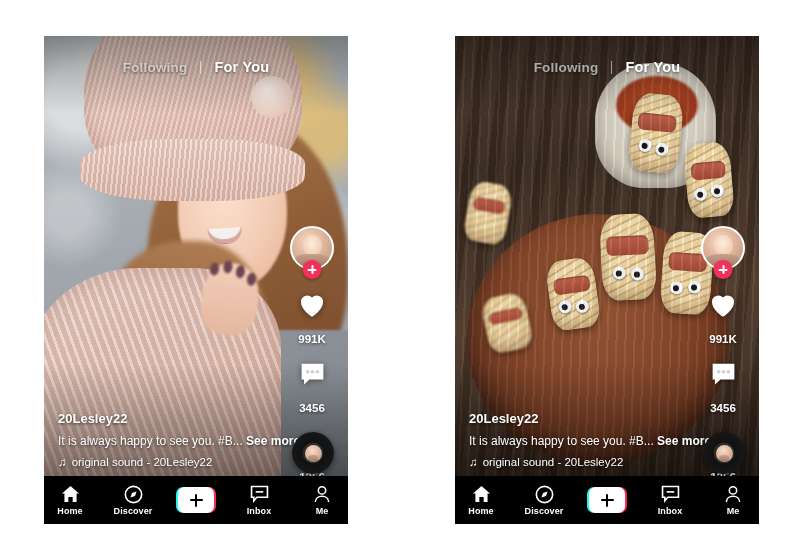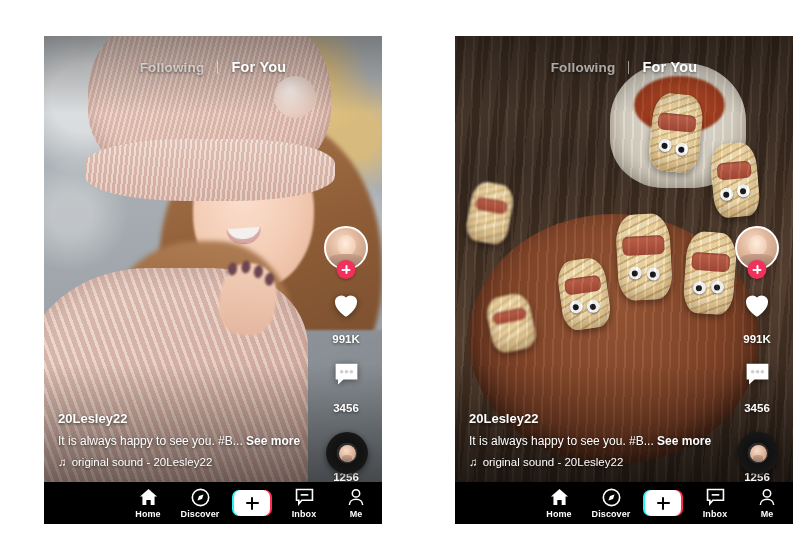--- a/index.html
+++ b/index.html
@@ -19,21 +19,20 @@
     background: #ffffff;
   }
 
   
   .phone {
     position: absolute;
     width: 304px;
     height: 488px;
     overflow: hidden;
     background: #d946ef;
-    padding-left: 34px;
   }
   #phone-left  { left: 44px;  top: 36px; }
   #phone-right { left: 455px; top: 36px; }
 
   .screen {
     position: absolute;
     inset: 0;
     overflow: hidden;
   }
 
@@ -457,25 +456,25 @@
     left: 18%; bottom: 0;
     width: 64%; height: 40%;
     border-radius: 40% 40% 0 0;
     background: linear-gradient(180deg, #caa18a 0%, #9a7a66 100%);
   }
 
   
   .bottom-nav {
     position: absolute;
     left: 0; right: 0; bottom: 0;
-    height: 42px;
+    height: 48px;
     background: #000000;
     display: flex;
     align-items: center;
-    justify-content: flex-end;
+    justify-content: space-between;
     z-index: 7;
   }
   .nav-item {
     display: flex;
     flex-direction: column;
     align-items: center;
     justify-content: center;
     gap: 2px;
     width: 52px;
   }

